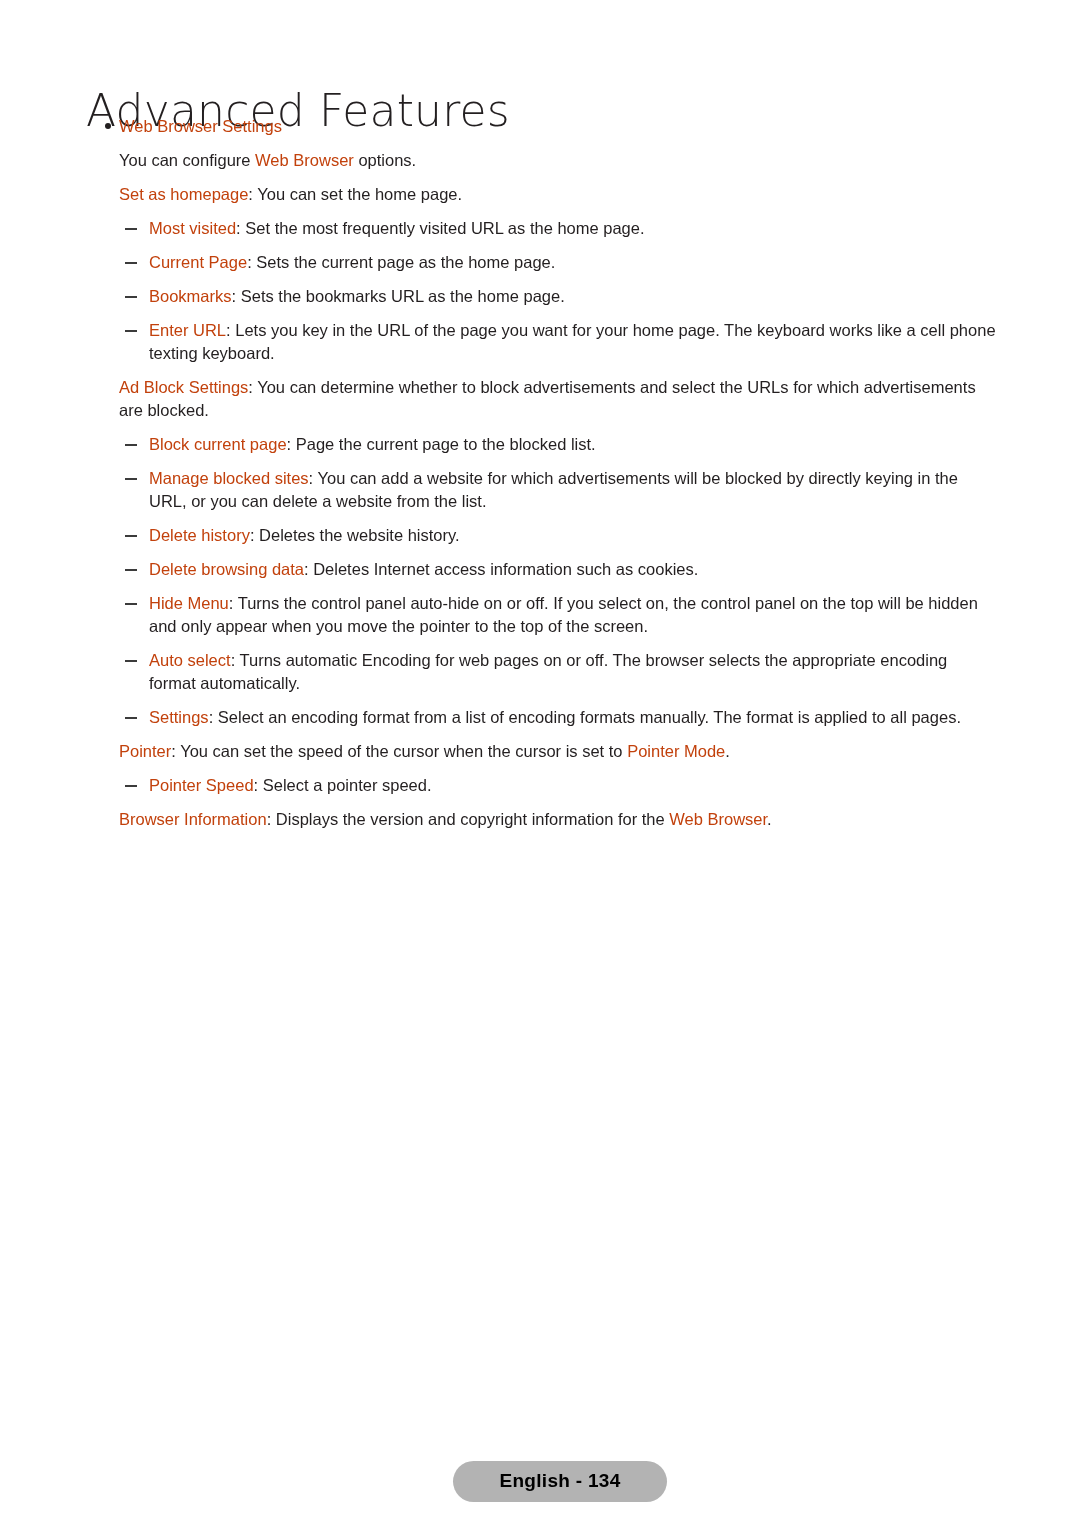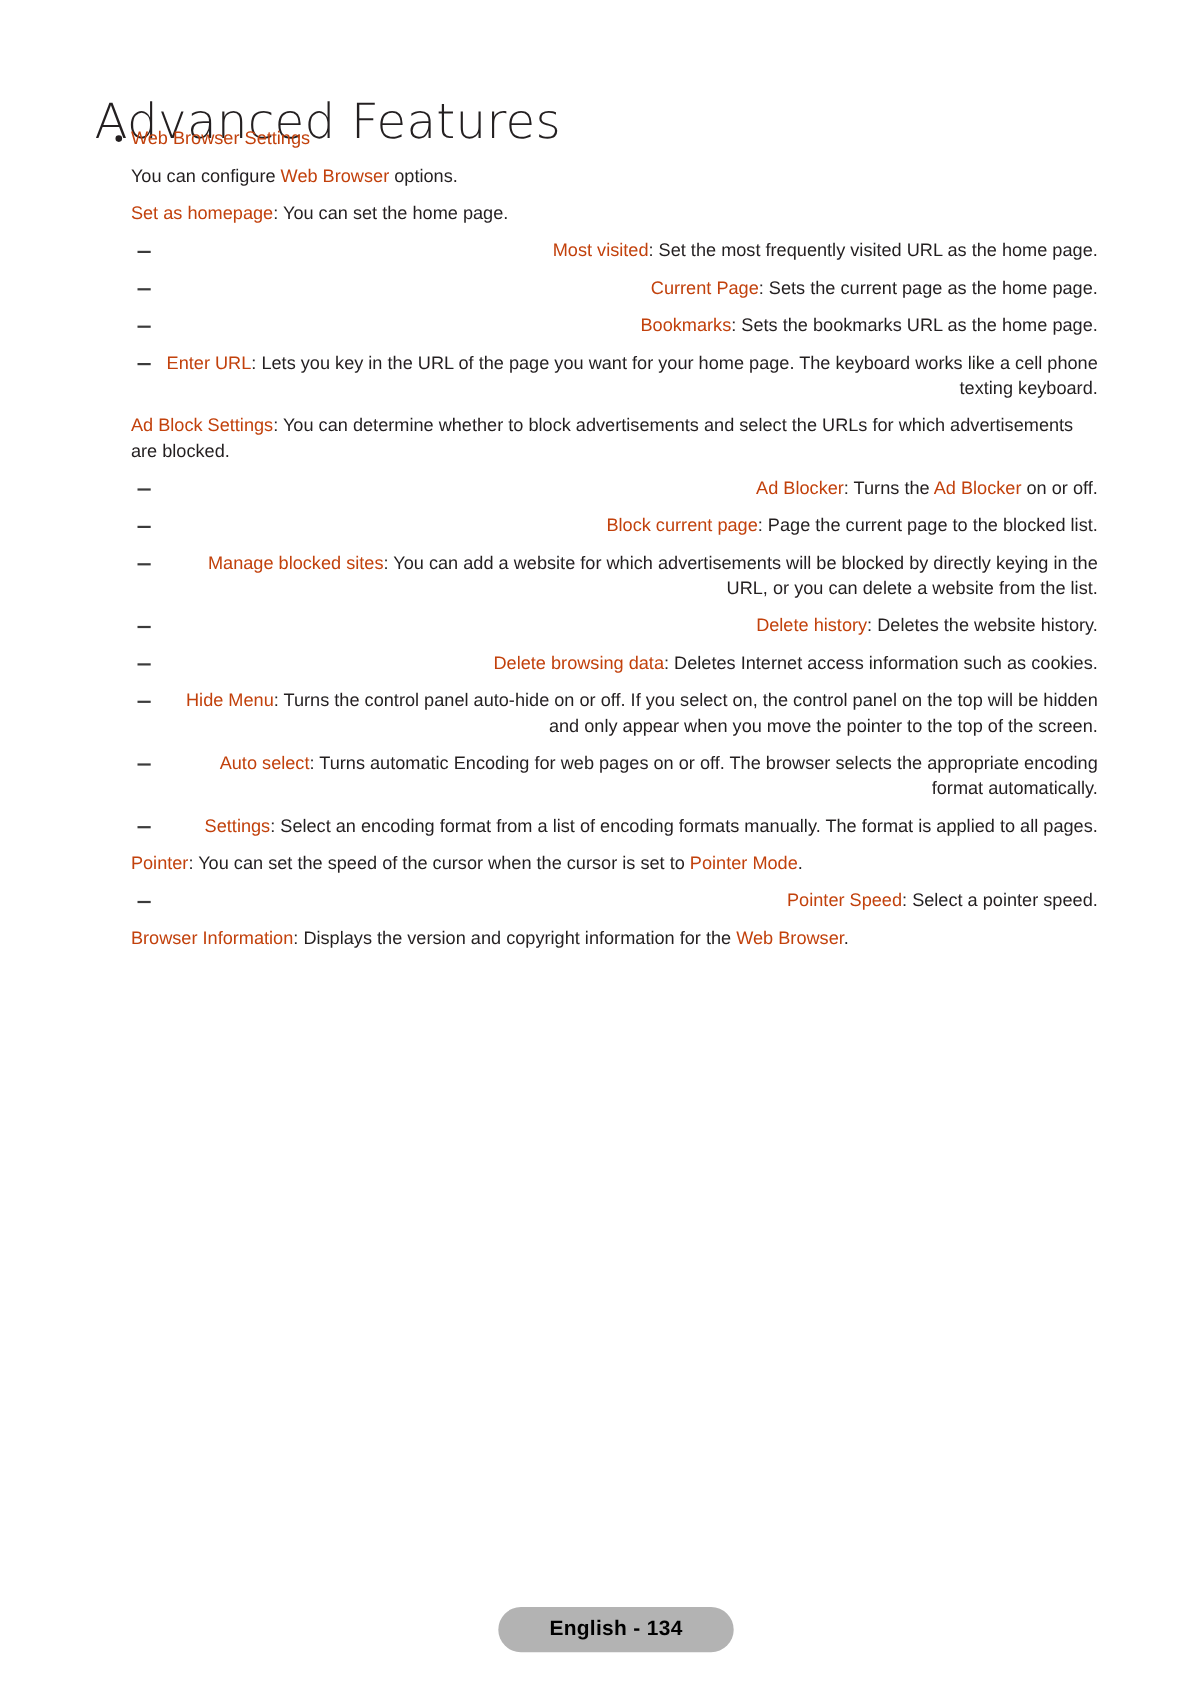--- a/index.html
+++ b/index.html
@@ -77,21 +77,20 @@
   }
 
   
   .dash-row {
     position: relative;
     margin-left: 21px;
     padding-left: 30px;
     margin-bottom: 11px;
     font-size: 16.5px;
     line-height: 23px;
-    text-align: right;
   }
   .dash-mark {
     position: absolute;
     left: 6px;
     top: 11px;
     width: 12px;
     height: 1.6px;
     background: #3b3b3b;
   }
 
@@ -135,21 +134,20 @@
     </div>
 
     <div id="blocks-host">
         <div class="para"><span class="plain">You can configure </span><span class="term">Web Browser</span><span class="plain"> options.</span></div>
         <div class="para"><span class="term">Set as homepage</span><span class="plain">: You can set the home page.</span></div>
         <div class="dash-row"><span class="dash-mark"></span><span class="term">Most visited</span><span class="plain">: Set the most frequently visited URL as the home page.</span></div>
         <div class="dash-row"><span class="dash-mark"></span><span class="term">Current Page</span><span class="plain">: Sets the current page as the home page.</span></div>
         <div class="dash-row"><span class="dash-mark"></span><span class="term">Bookmarks</span><span class="plain">: Sets the bookmarks URL as the home page.</span></div>
         <div class="dash-row"><span class="dash-mark"></span><span class="term">Enter URL</span><span class="plain">: Lets you key in the URL of the page you want for your home page. The keyboard works like a cell phone texting keyboard.</span></div>
         <div class="para"><span class="term">Ad Block Settings</span><span class="plain">: You can determine whether to block advertisements and select the URLs for which advertisements are blocked.</span></div>
-        <div class="dash-row"><span class="dash-mark"></span><span class="term">Ad Blocker</span><span class="plain">: Turns the </span><span class="term">Ad Blocker</span><span class="plain"> on or off.</span></div>
         <div class="dash-row"><span class="dash-mark"></span><span class="term">Block current page</span><span class="plain">: Page the current page to the blocked list.</span></div>
         <div class="dash-row"><span class="dash-mark"></span><span class="term">Manage blocked sites</span><span class="plain">: You can add a website for which advertisements will be blocked by directly keying in the URL, or you can delete a website from the list.</span></div>
         <div class="dash-row"><span class="dash-mark"></span><span class="term">Delete history</span><span class="plain">: Deletes the website history.</span></div>
         <div class="dash-row"><span class="dash-mark"></span><span class="term">Delete browsing data</span><span class="plain">: Deletes Internet access information such as cookies.</span></div>
         <div class="dash-row"><span class="dash-mark"></span><span class="term">Hide Menu</span><span class="plain">: Turns the control panel auto-hide on or off. If you select on, the control panel on the top will be hidden and only appear when you move the pointer to the top of the screen.</span></div>
         <div class="dash-row"><span class="dash-mark"></span><span class="term">Auto select</span><span class="plain">: Turns automatic Encoding for web pages on or off. The browser selects the appropriate encoding format automatically.</span></div>
         <div class="dash-row"><span class="dash-mark"></span><span class="term">Settings</span><span class="plain">: Select an encoding format from a list of encoding formats manually. The format is applied to all pages.</span></div>
         <div class="para"><span class="term">Pointer</span><span class="plain">: You can set the speed of the cursor when the cursor is set to </span><span class="term">Pointer Mode</span><span class="plain">.</span></div>
         <div class="dash-row"><span class="dash-mark"></span><span class="term">Pointer Speed</span><span class="plain">: Select a pointer speed.</span></div>
         <div class="para"><span class="term">Browser Information</span><span class="plain">: Displays the version and copyright information for the </span><span class="term">Web Browser</span><span class="plain">.</span></div>

